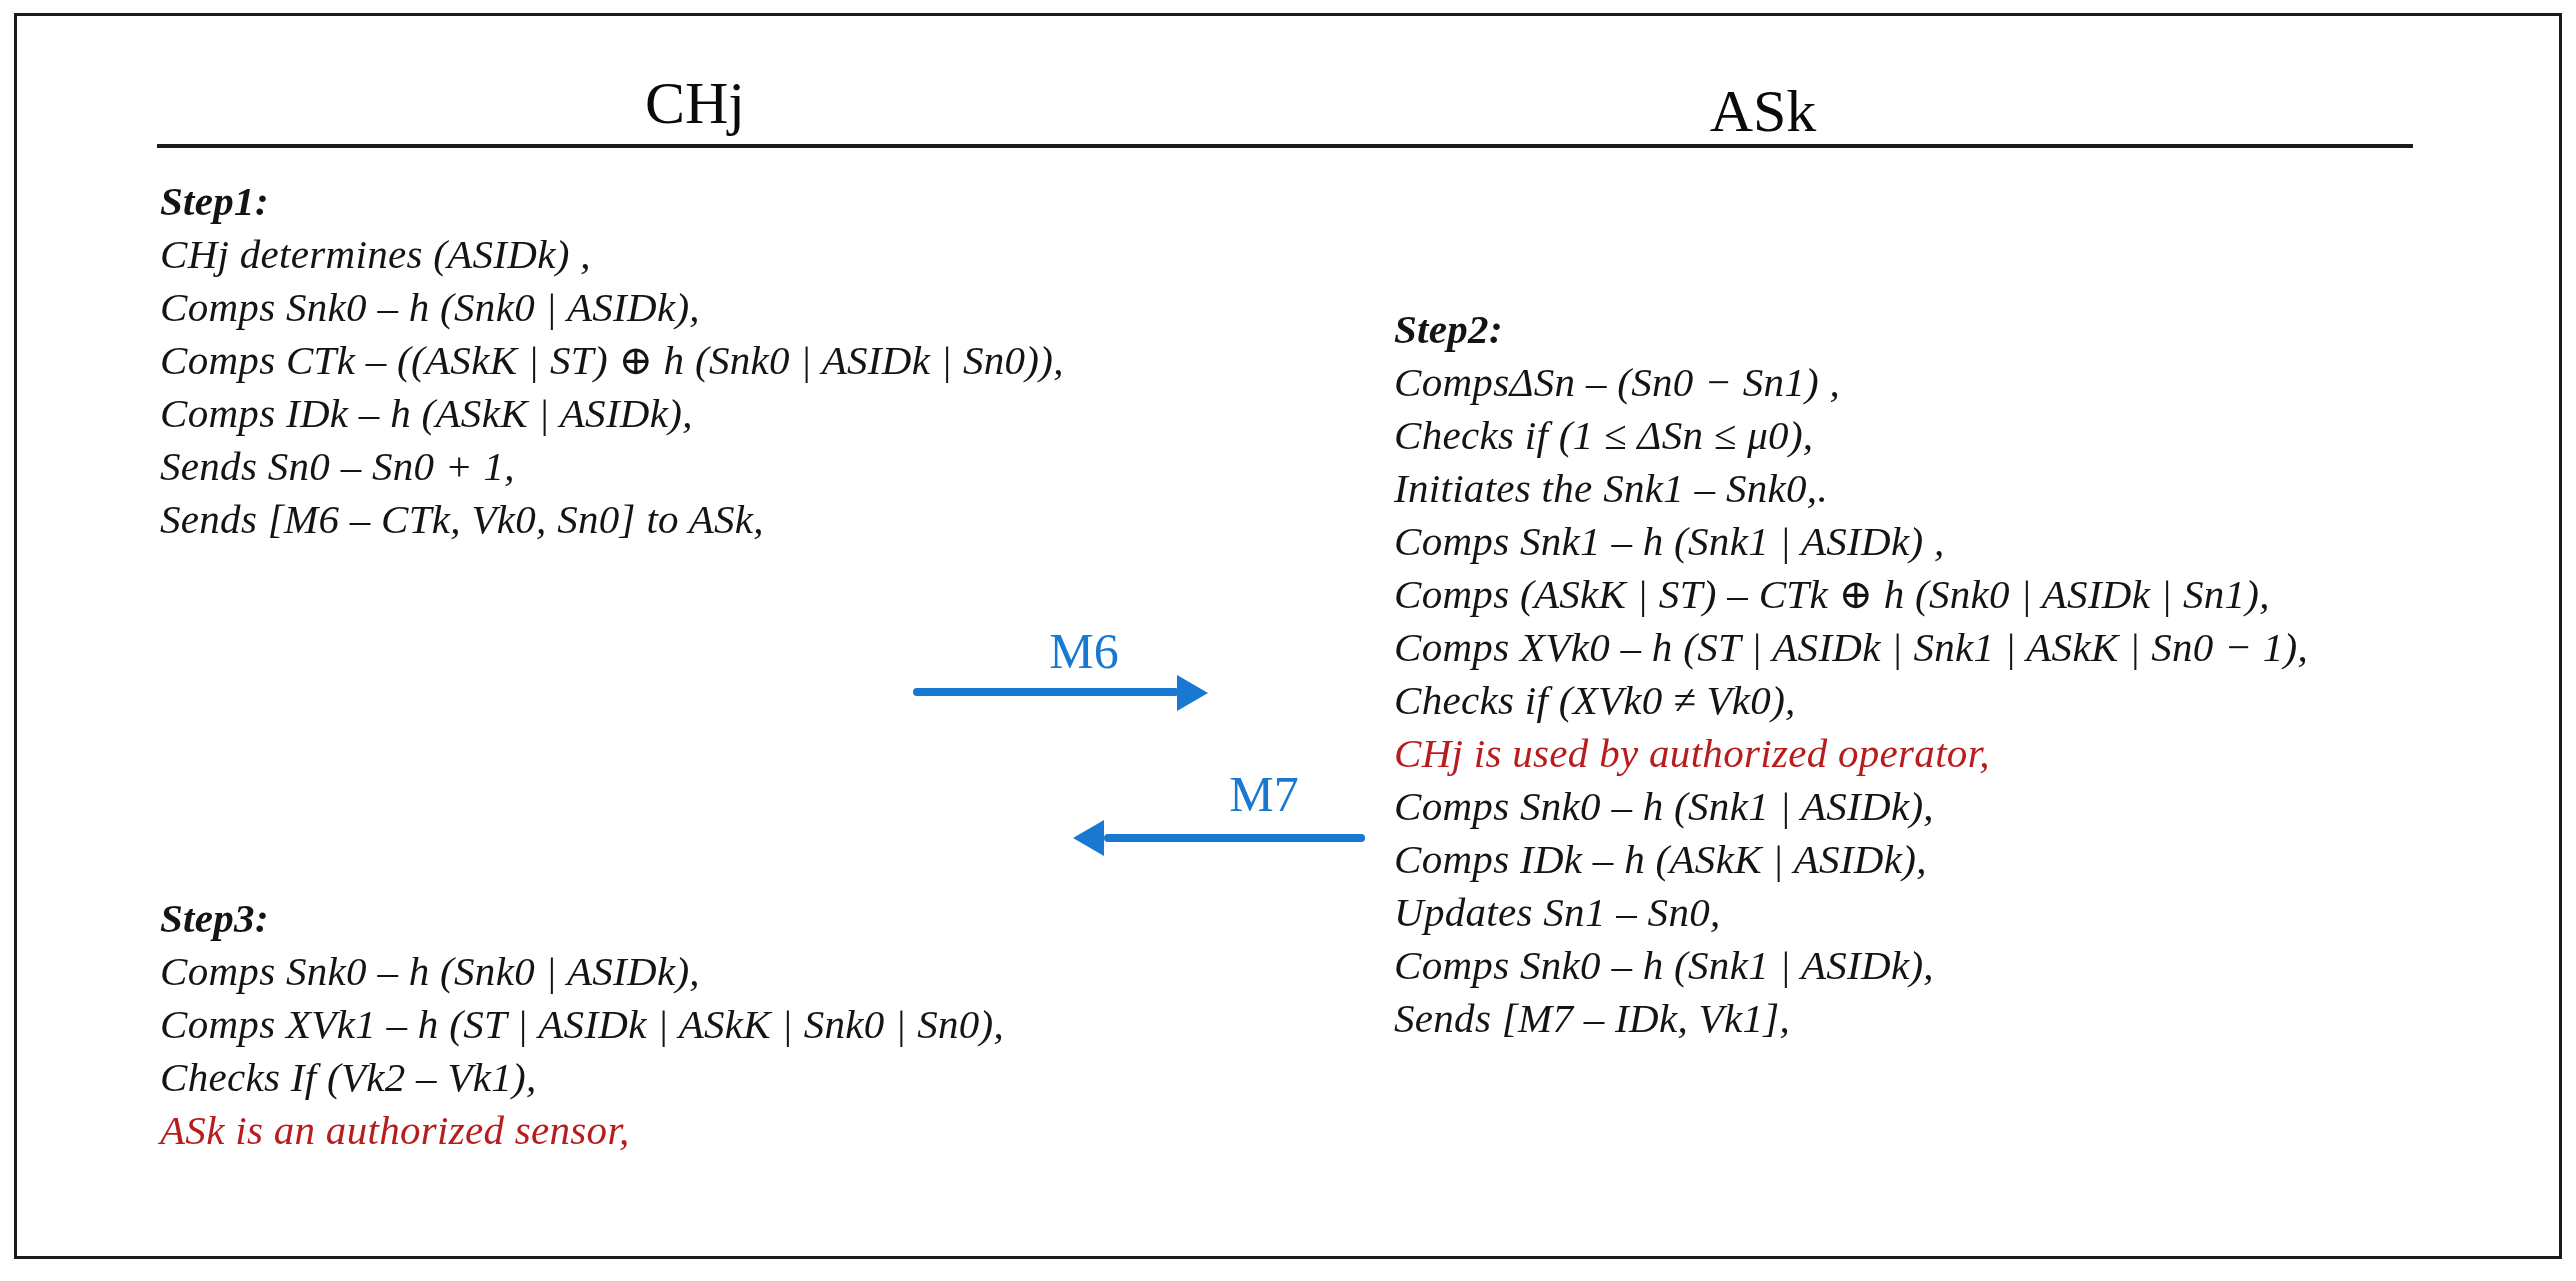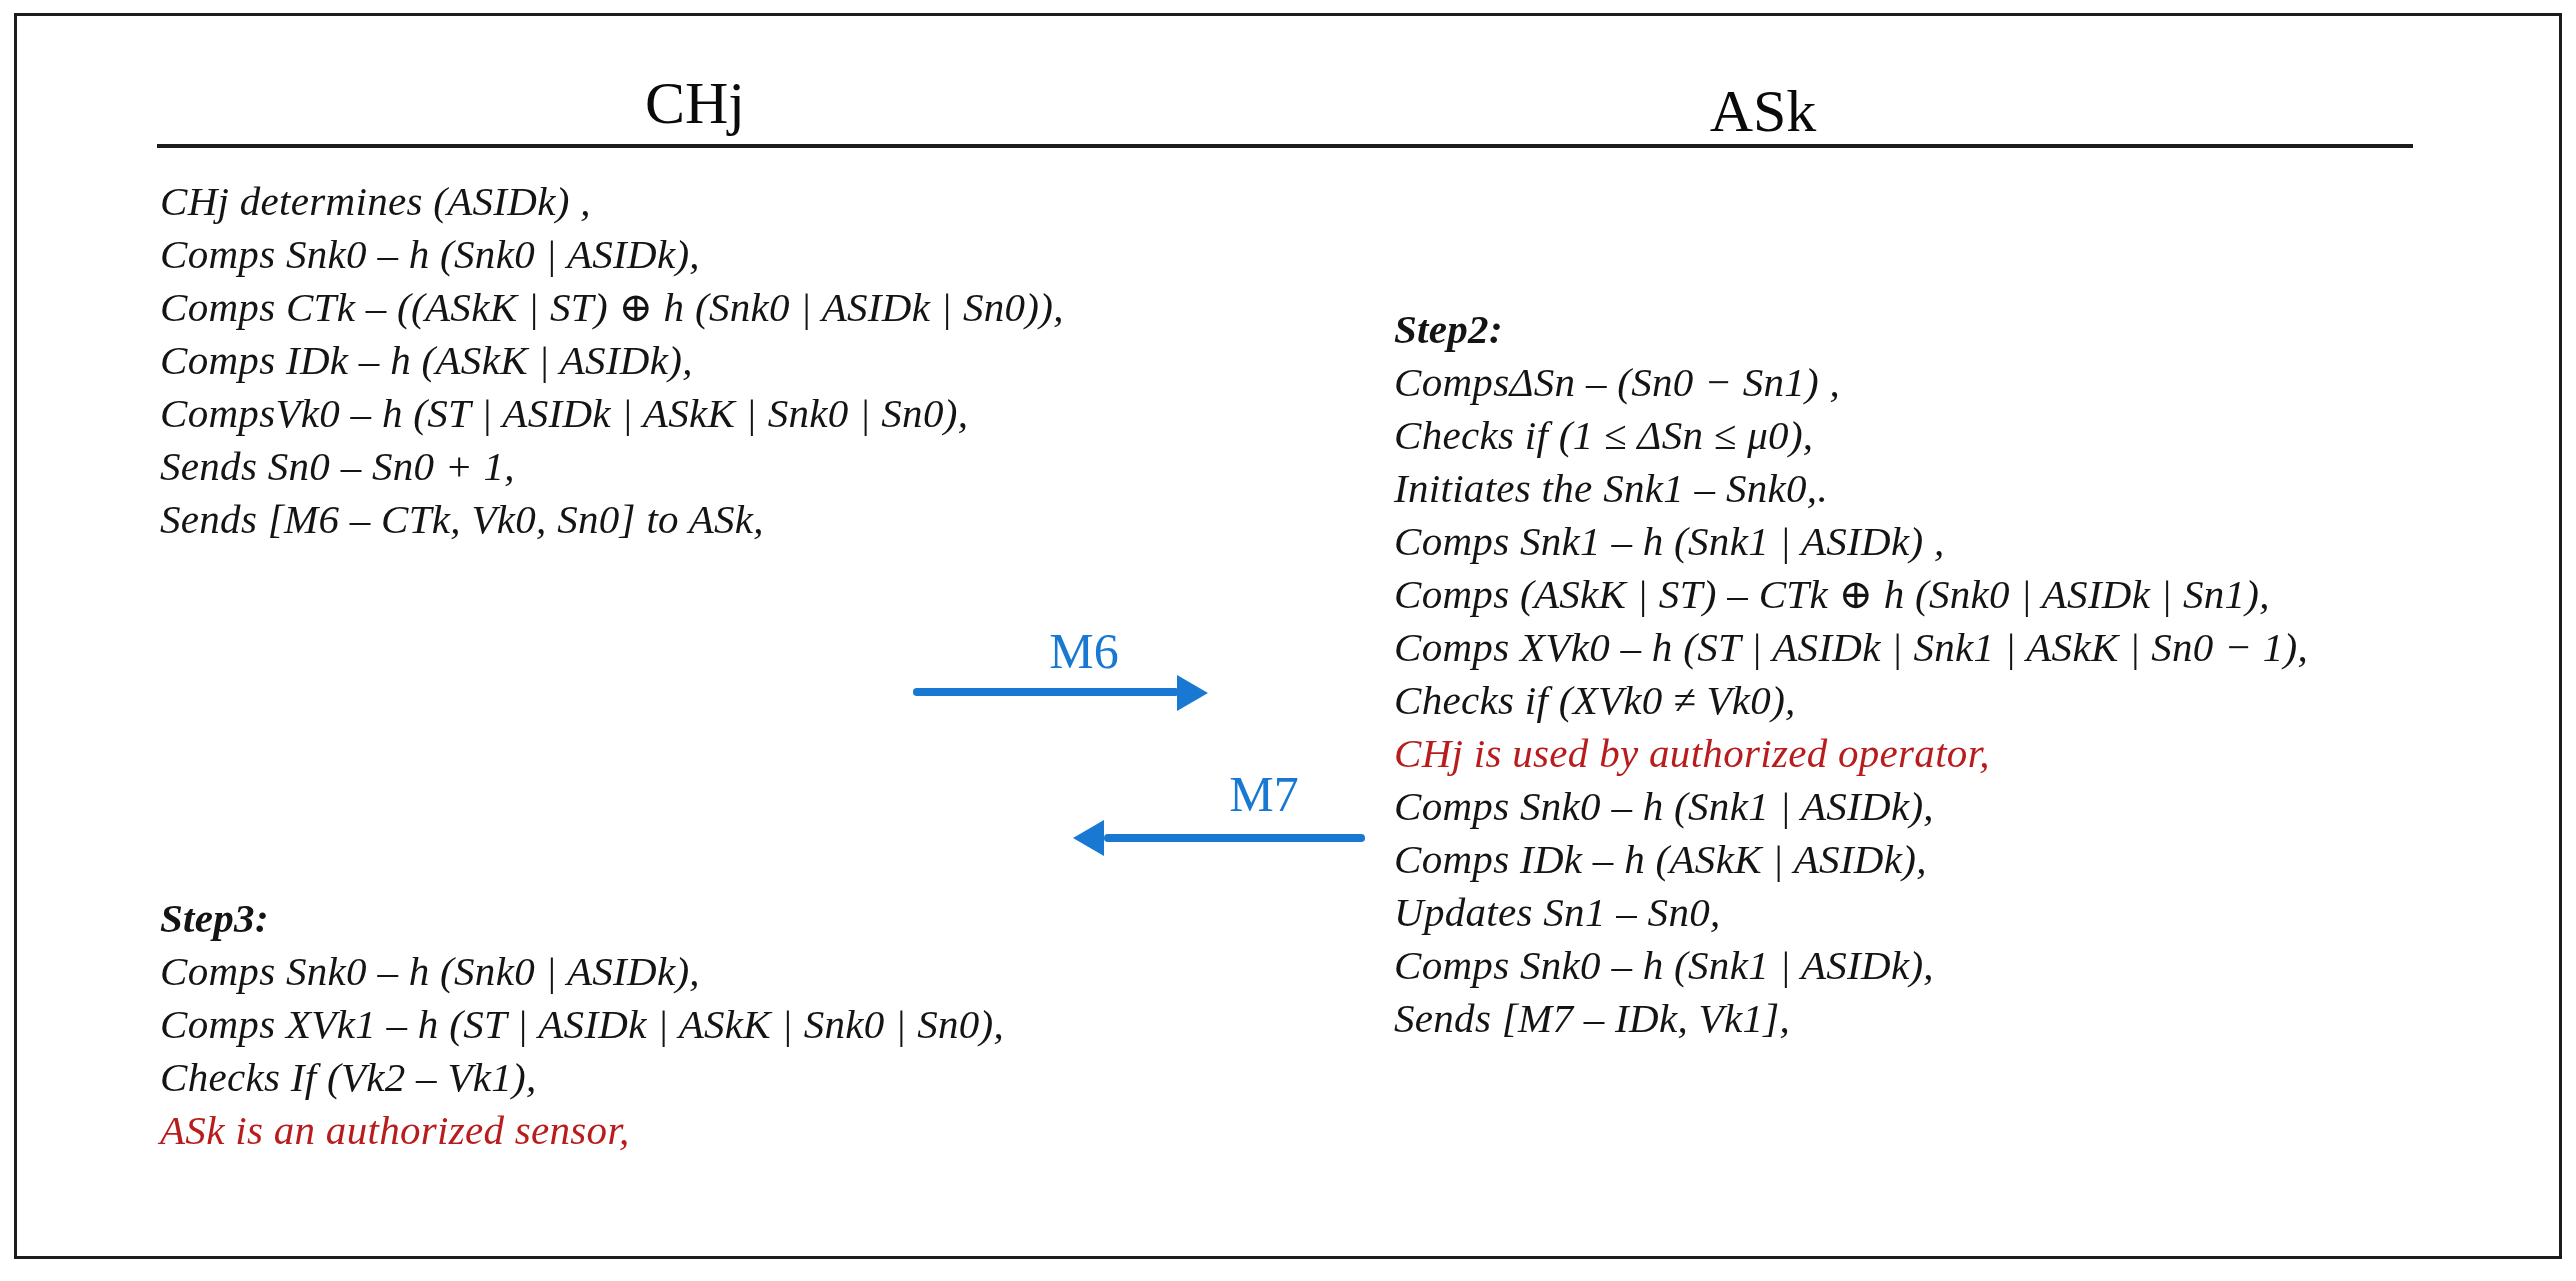--- a/index.html
+++ b/index.html
@@ -37,25 +37,25 @@
 
 <div id="canvas">
   <div id="frame"></div>
 
   <div class="hdr" id="hdr-chj">CHj</div>
   <div class="hdr" id="hdr-ask">ASk</div>
 
   <div id="rule"></div>
 
   <div class="col" id="col-step1">
+    <div class="line step">Step1:</div>
     <div class="line">CHj determines (ASIDk) ,</div>
     <div class="line">Comps Snk0 – h (Snk0 | ASIDk),</div>
     <div class="line">Comps CTk – ((ASkK | ST) ⊕ h (Snk0 | ASIDk | Sn0)),</div>
     <div class="line">Comps IDk – h (ASkK | ASIDk),</div>
-    <div class="line">CompsVk0 – h (ST | ASIDk | ASkK | Snk0 | Sn0),</div>
     <div class="line">Sends Sn0 – Sn0 + 1,</div>
     <div class="line">Sends [M6 – CTk, Vk0, Sn0] to ASk,</div>
   </div>
 
   <div class="col" id="col-step2">
     <div class="line step">Step2:</div>
     <div class="line">CompsΔSn – (Sn0 − Sn1) ,</div>
     <div class="line">Checks if (1 ≤ ΔSn ≤ μ0),</div>
     <div class="line">Initiates the Snk1 – Snk0,.</div>
     <div class="line">Comps Snk1 – h (Snk1 | ASIDk) ,</div>

